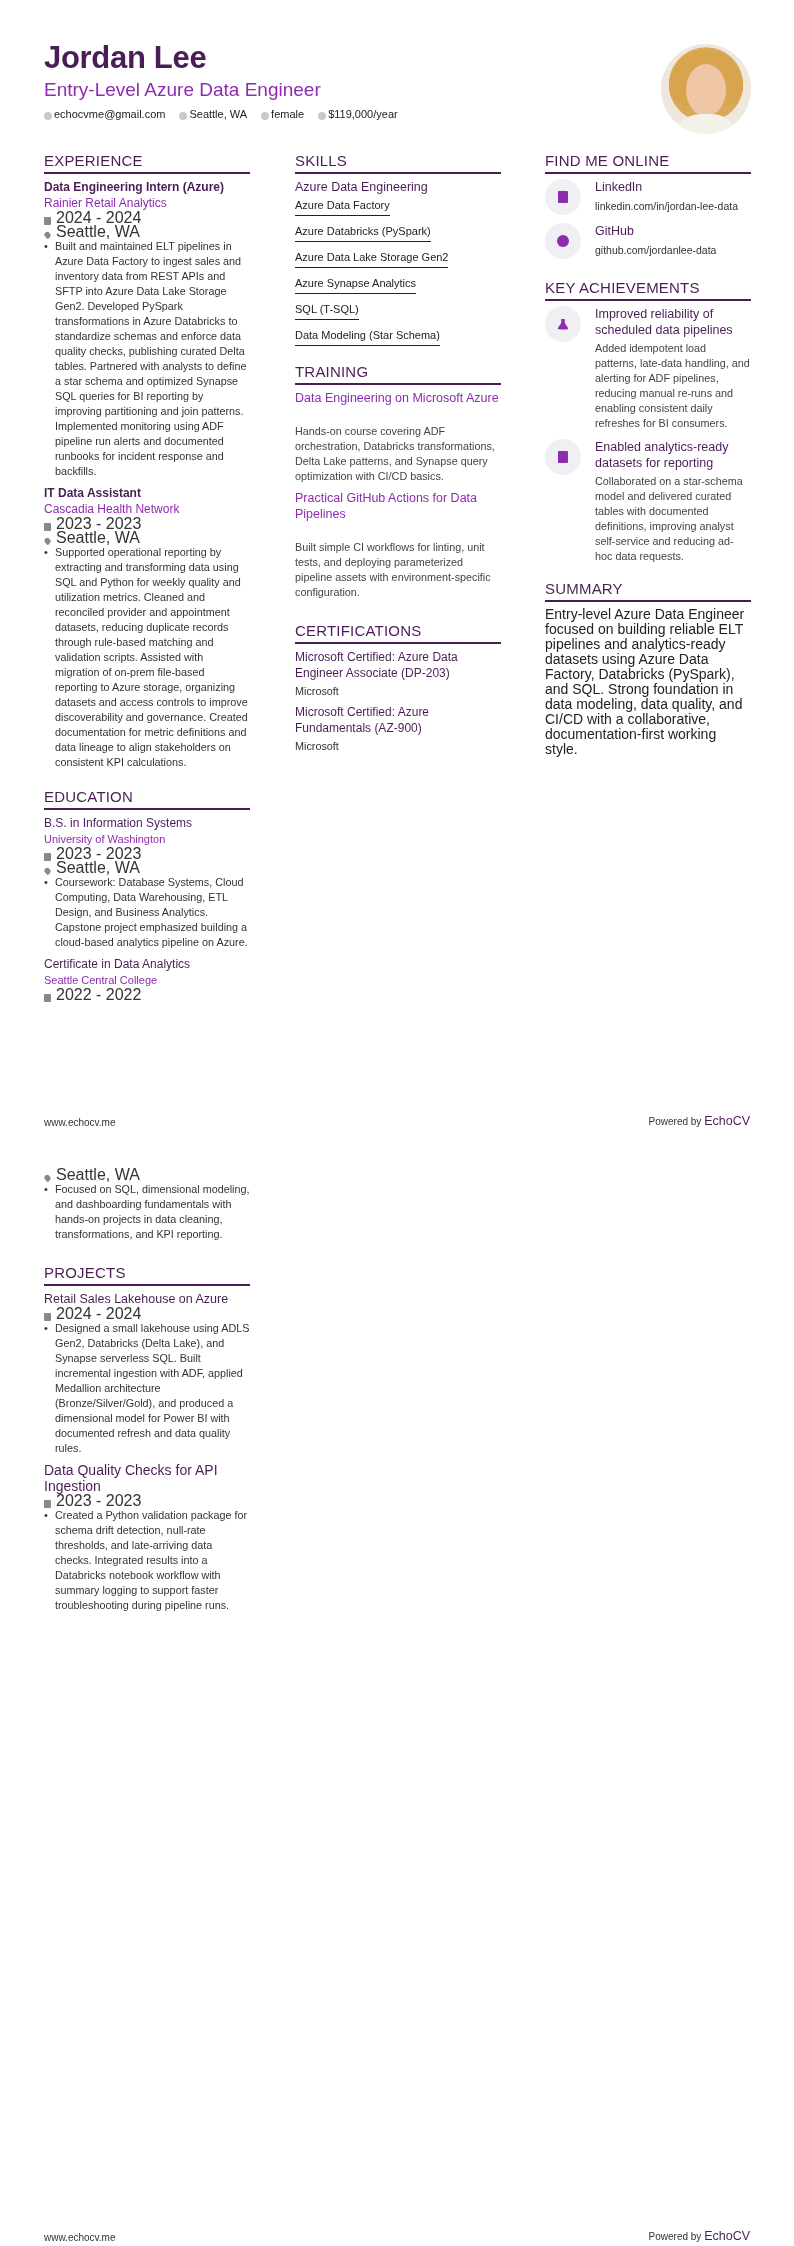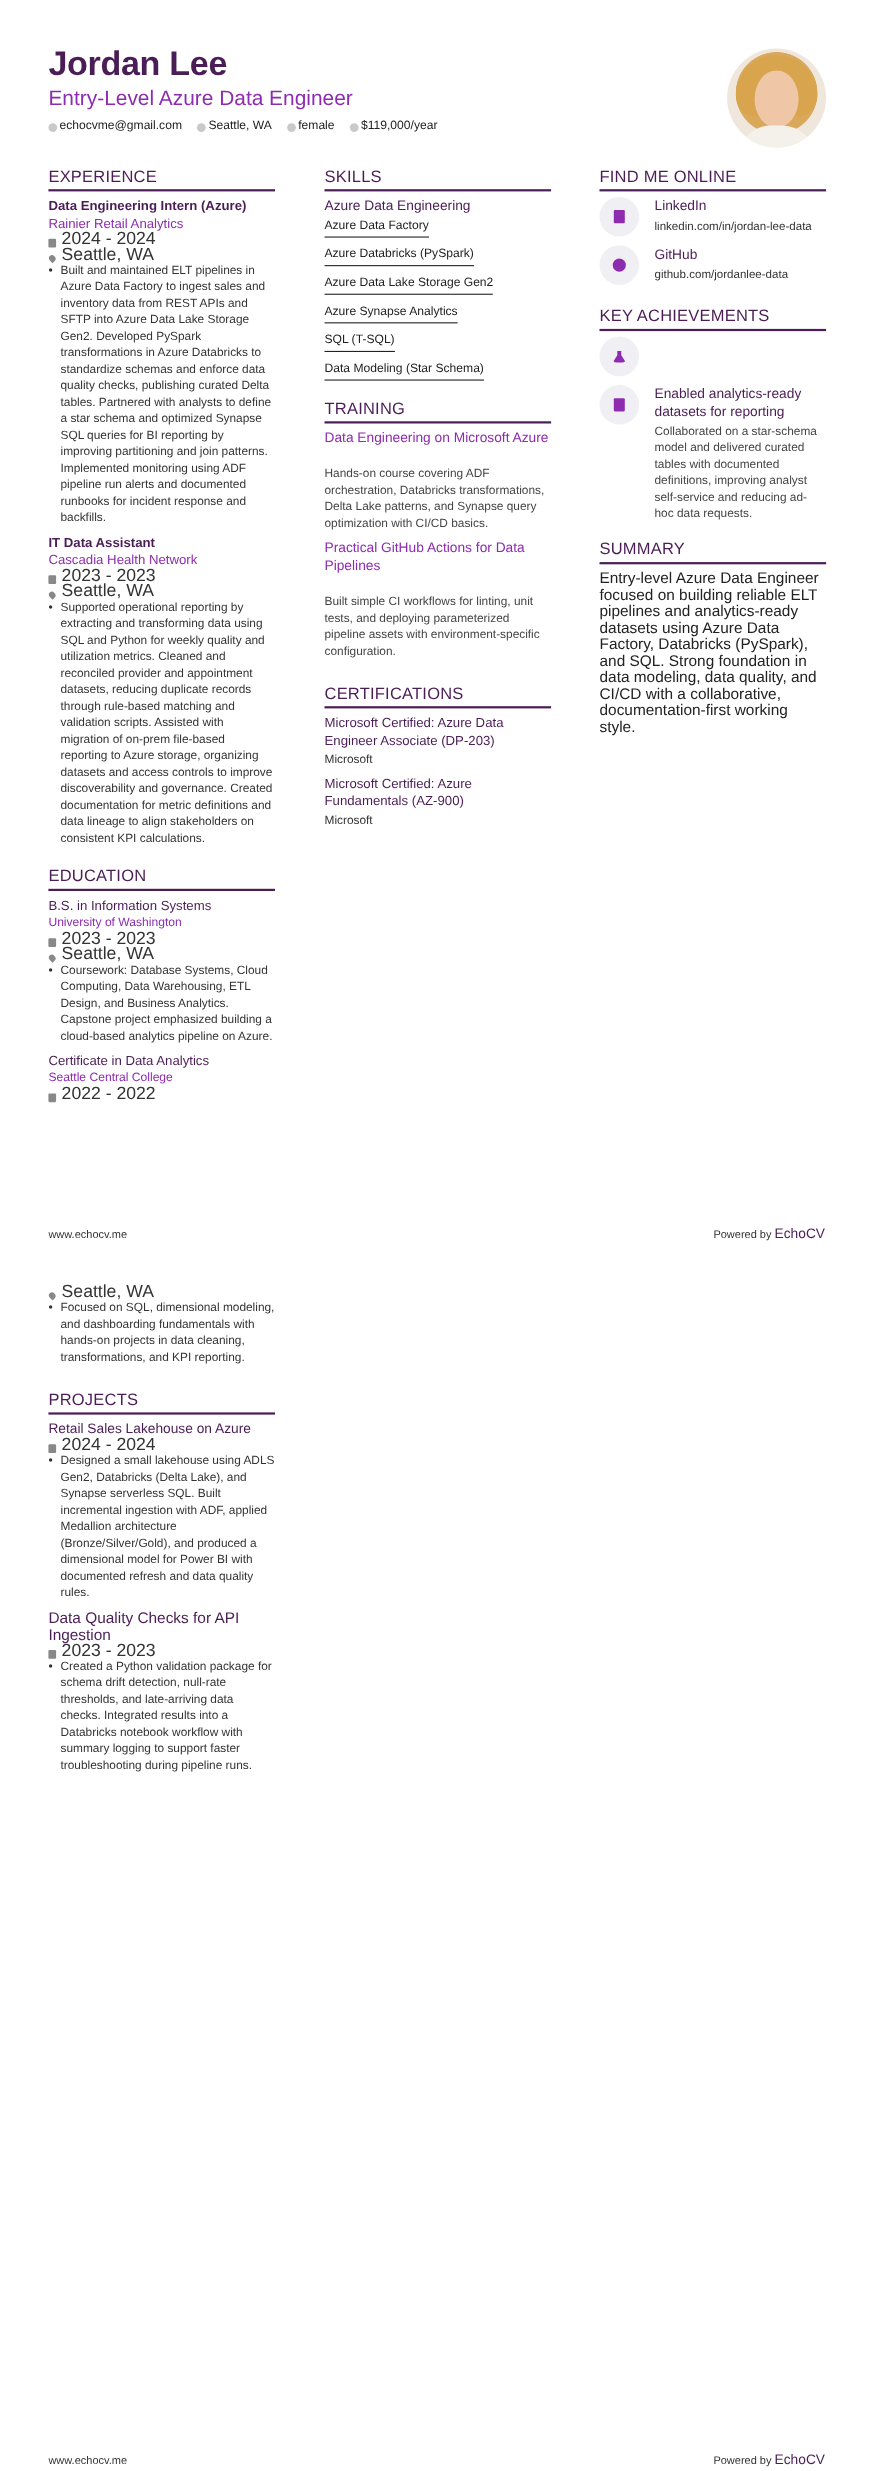--- a/index.html
+++ b/index.html
@@ -192,20 +192,24 @@
           <div class="on-t">GitHub</div>
           <div class="on-d">github.com/jordanlee-data</div>
         </div>
     </div>
     <div style="height:12px"></div>
     <div class="sec-h">KEY ACHIEVEMENTS</div>
     <div class="row">
       <div class="circ">
           <span class="flask"></span>
         </div>
+      <div>
+          <div class="ka-t">Improved reliability of scheduled data pipelines</div>
+          <div class="ka-d">Added idempotent load patterns, late-data handling, and alerting for ADF pipelines, reducing manual re-runs and enabling consistent daily refreshes for BI consumers.</div>
+        </div>
     </div>
     <div class="row">
       <div class="circ">
           <span></span>
         </div>
       <div>
           <div class="ka-t">Enabled analytics-ready datasets for reporting</div>
           <div class="ka-d">Collaborated on a star-schema model and delivered curated tables with documented definitions, improving analyst self-service and reducing ad-hoc data requests.</div>
         </div>
     </div>

